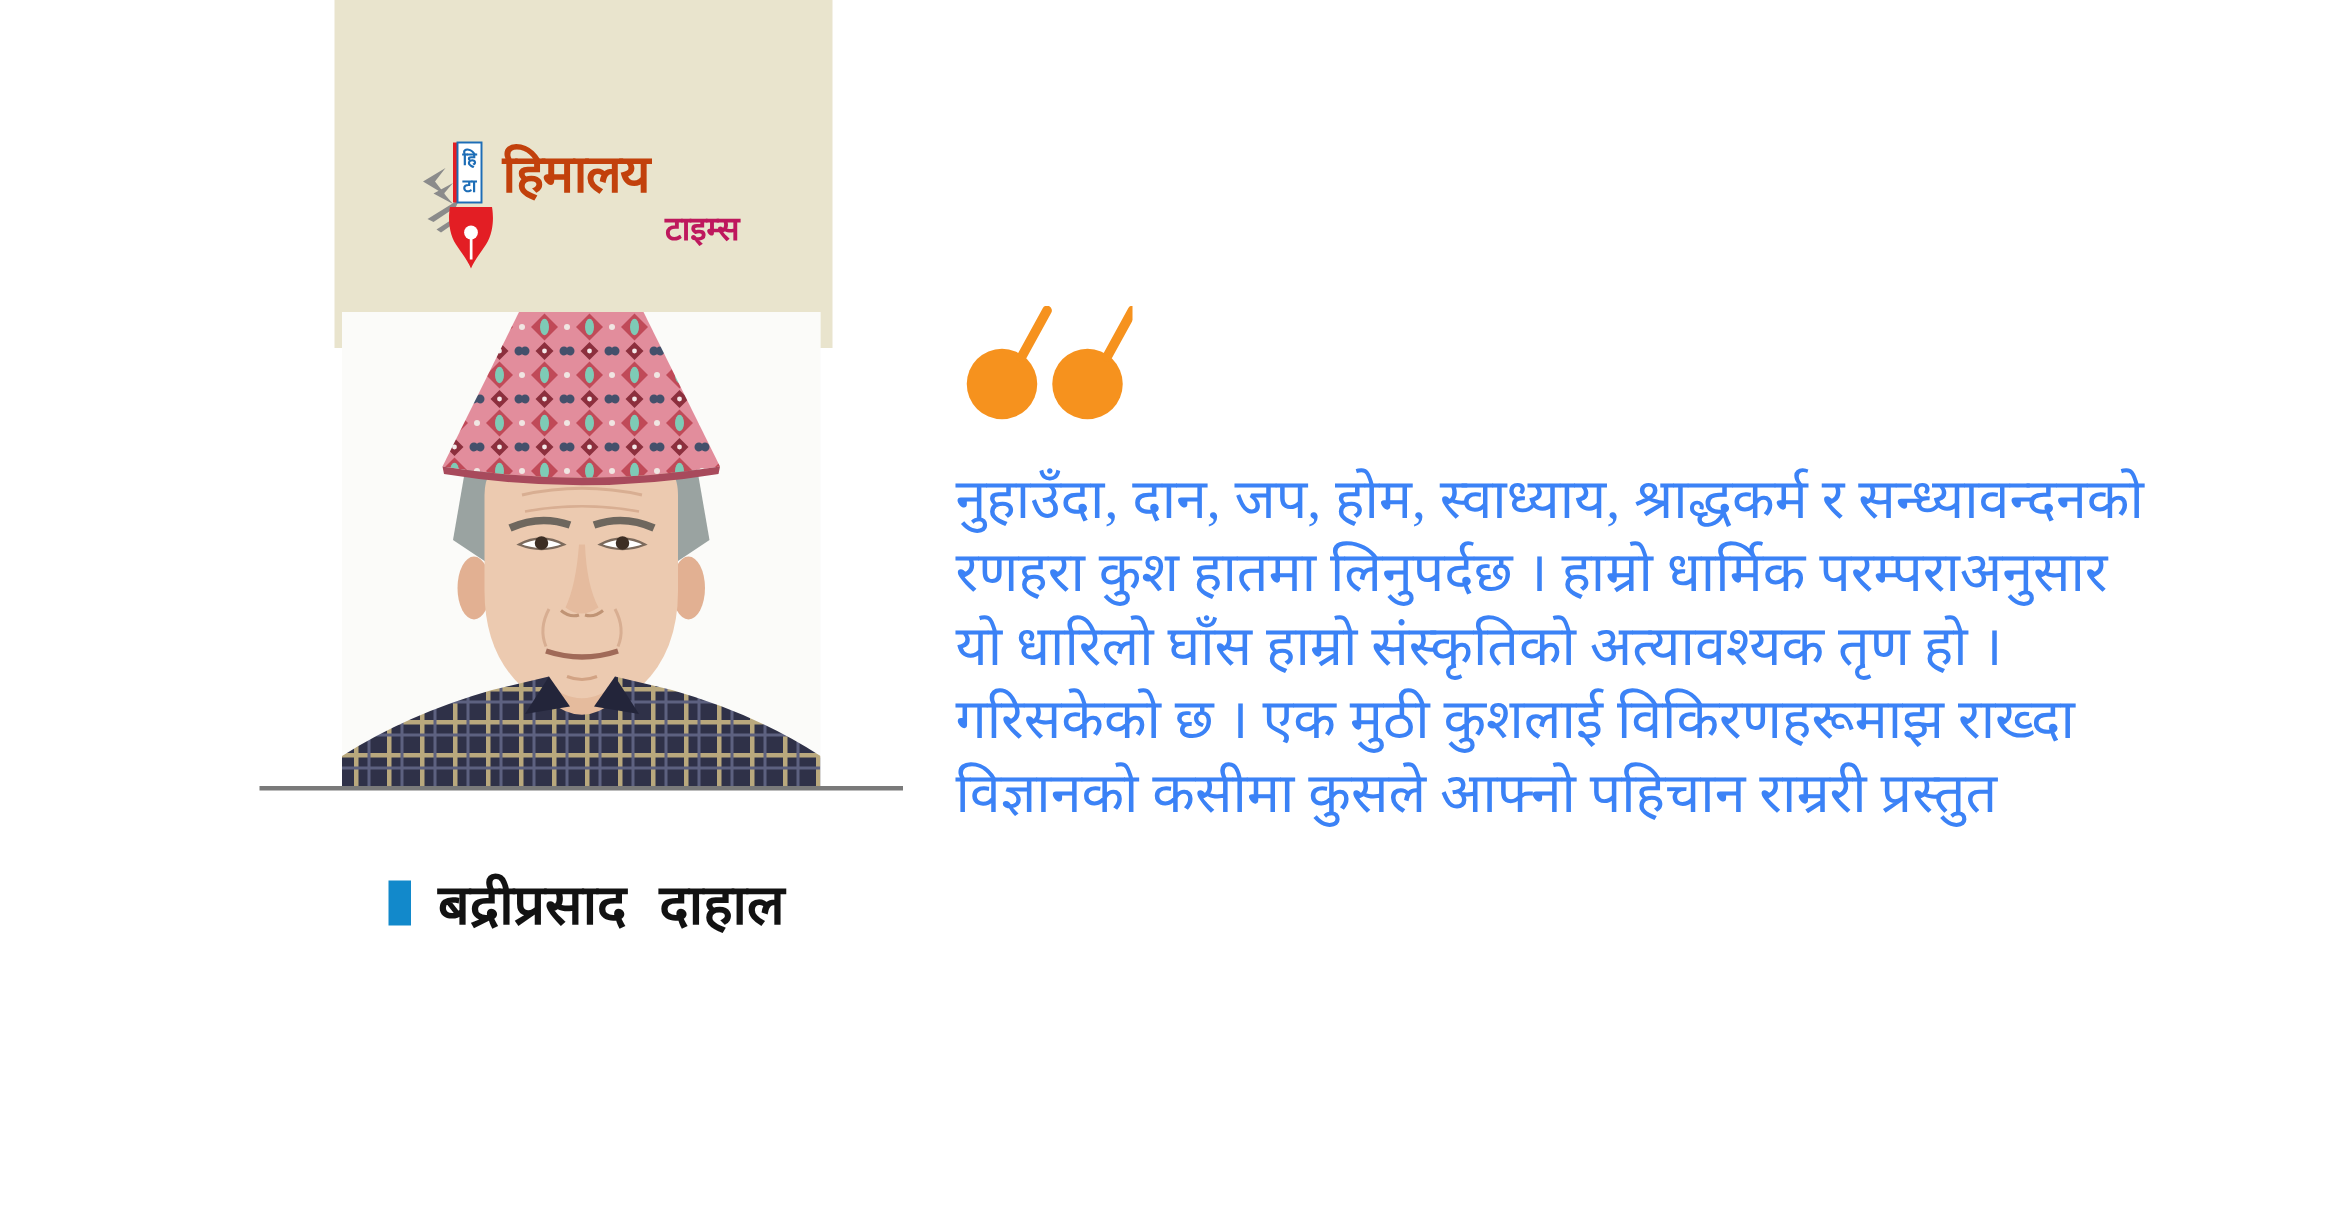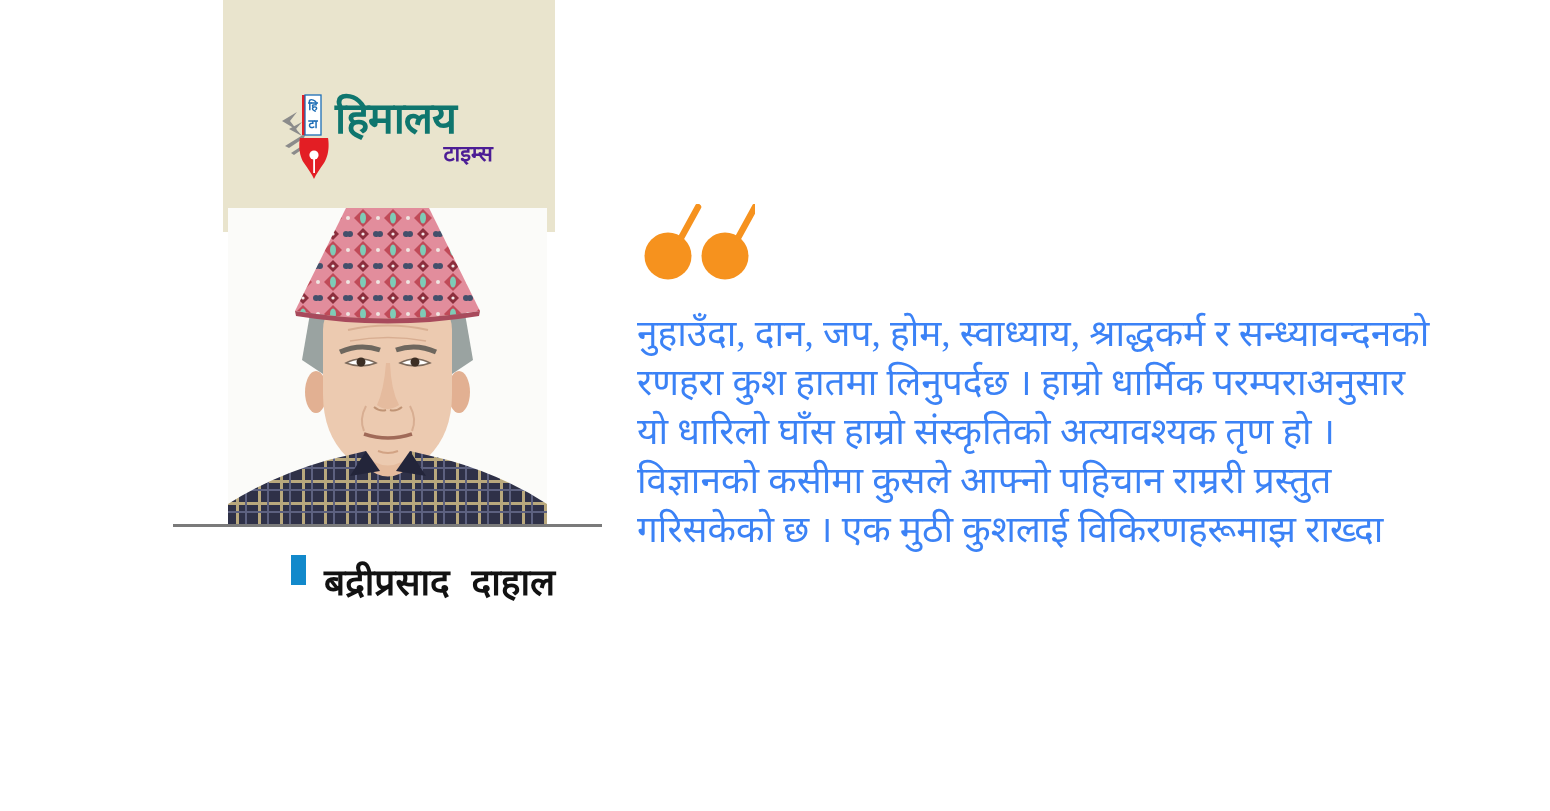--- a/index.html
+++ b/index.html
@@ -9,46 +9,46 @@
   }
 
   
   .logo-box {
     position:absolute; left:223px; top:0; width:332px; height:232px;
     background:#e9e4cd;
   }
   .logo-icon { position:absolute; left:58px; top:94px; width:62px; height:86px; }
   .logo-textblock { position:absolute; left:112px; top:97px; width:158px; }
   .logo-title {
-    font-family:Liberation Serif, serif; font-weight:bold;
-    font-size:43px; line-height:44px; color:#0f766e; letter-spacing:-1px;
+    font-family:Liberation Mono, monospace; font-weight:bold;
+    font-size:35px; line-height:44px; color:#c2410c; letter-spacing:-1px;
     white-space:nowrap;
   }
   .logo-sub {
     font-family:"DejaVu Sans", sans-serif; font-weight:bold;
-    font-size:22px; line-height:24px; color:#4c1d95; text-align:right;
+    font-size:22px; line-height:24px; color:#be185d; text-align:right;
     margin-top:1px;
   }
 
   
   .photo-frame {
     position:absolute; left:228px; top:208px; width:319px; height:318px;
     background:#fbfbf9;
   }
   .photo-frame svg { display:block; width:319px; height:318px; }
 
   
   .divider {
     position:absolute; left:173px; top:524px; width:429px; height:3px;
     background:#7a7a7a;
   }
 
   
   .caption {
-    position:absolute; left:259px; top:555px; display:flex; align-items:flex-start;margin-left:32px;
+    position:absolute; left:259px; top:576px; display:flex; align-items:center;
   }
   .caption-bullet {
     width:15px; height:30px; background:#1289cb; margin-right:18px; flex:0 0 auto;
   }
   .caption-name {
     font-family:"DejaVu Sans", sans-serif; font-weight:bold;
     font-size:37px; color:#121212; white-space:nowrap; word-spacing:9px;
   }
 
   
@@ -174,17 +174,17 @@
     <g stroke="#f6921e" stroke-width="6.5" stroke-linecap="round">
       <line x1="38" y1="34" x2="55" y2="3"></line>
       <line x1="95" y1="34" x2="112" y2="3"></line>
     </g>
   </svg>
 
   <div class="quote-text">
     <div class="quote-line">नुहाउँदा, दान, जप, होम, स्वाध्याय, श्राद्धकर्म र सन्ध्यावन्दनको</div>
     <div class="quote-line">रणहरा कुश हातमा लिनुपर्दछ । हाम्रो धार्मिक परम्पराअनुसार</div>
     <div class="quote-line">यो धारिलो घाँस हाम्रो संस्कृतिको अत्यावश्यक तृण हो ।</div>
+    <div class="quote-line">गरिसकेको छ । एक मुठी कुशलाई विकिरणहरूमाझ राख्दा</div>
     <div class="quote-line">विज्ञानको कसीमा कुसले आफ्नो पहिचान राम्ररी प्रस्तुत</div>
-    <div class="quote-line">गरिसकेको छ । एक मुठी कुशलाई विकिरणहरूमाझ राख्दा</div>
   </div>
 
 </div>
 
 </body></html>

